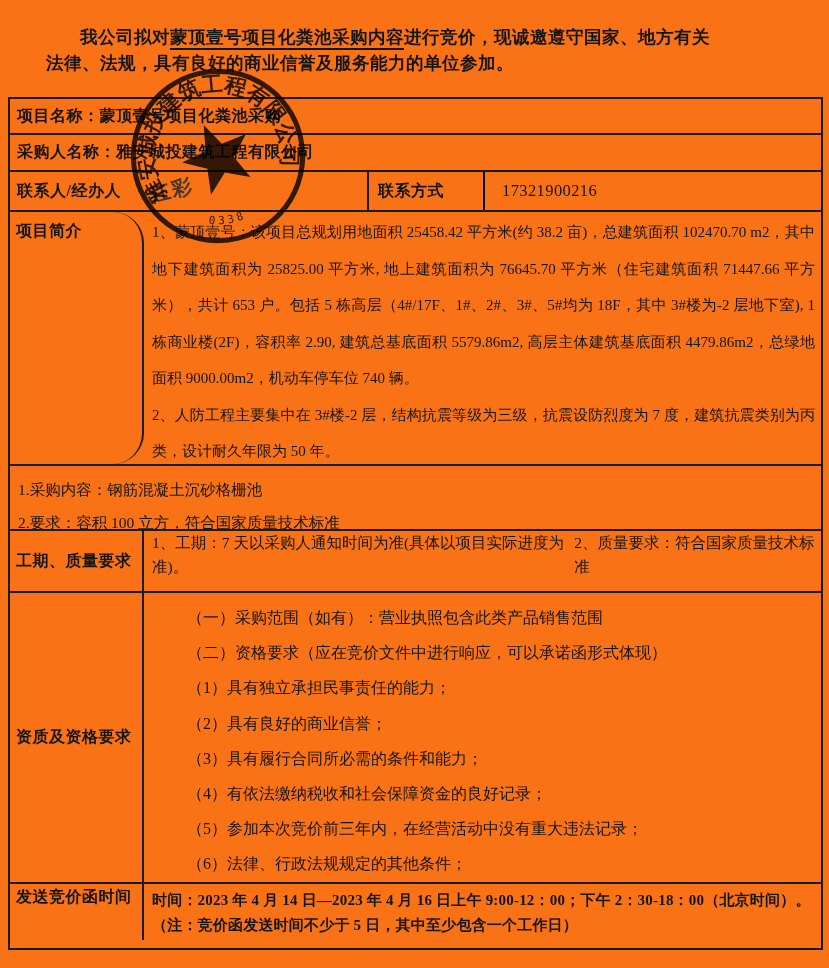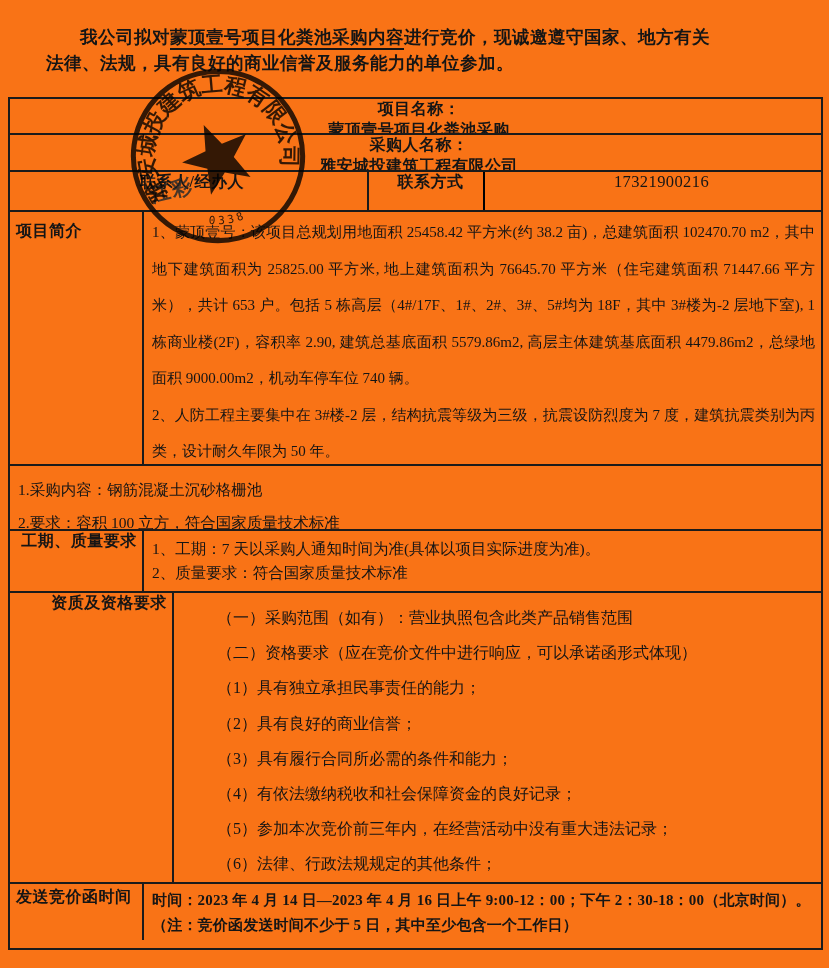--- a/index.html
+++ b/index.html
@@ -17,45 +17,45 @@
   .intro-line1{text-indent:34px;white-space:nowrap;}
   .ul{border-bottom:2px solid #151515;padding-bottom:1px;}
   
   .doc-table{position:absolute;left:8px;top:97px;width:815px;height:853px;
     box-sizing:border-box;border:2px solid #1b1b1b;background:transparent;}
   .row{display:flex;box-sizing:border-box;border-bottom:2px solid #1b1b1b;overflow:hidden;}
   .row:last-child{border-bottom:none;}
   .r1{height:36px;} .r2{height:37px;} .r3{height:40px;}
   .r4{height:254px;} .r5{height:65px;} .r6{height:62px;justify-content:flex-end;}
   .r7{height:291px;} .r8{height:56px;}
-  .cell{box-sizing:border-box;overflow:hidden;flex-direction:column;}
+  .cell{box-sizing:border-box;overflow:hidden;}
   .full{width:100%;display:flex;align-items:center;padding-left:7px;
     font-size:16px;font-weight:700;letter-spacing:.5px;}
   .label-cell{width:134px;border-right:2px solid #1b1b1b;
     font-size:16px;font-weight:700;padding-left:6px;letter-spacing:.5px;}
   .content-cell{flex:1;padding-left:8px;padding-right:6px;}
   
   .c-contact{width:359px;display:flex;align-items:center;padding-left:7px;
     font-size:16px;font-weight:700;border-right:2px solid #1b1b1b;letter-spacing:.5px;}
   .c-method{width:116px;display:flex;align-items:center;padding-left:9px;
     font-size:16px;font-weight:700;border-right:2px solid #000000;letter-spacing:.5px;}
   .c-phone{flex:1;display:flex;align-items:center;padding-left:17px;
     font-size:16.5px;font-weight:400;letter-spacing:.4px;}
   
-  .r4 .label-cell{padding-top:9px;}
+  .r4 .label-cell{padding-top:9px;border-radius:31px;}
   .overview-body{padding-top:2px;font-size:15px;line-height:36.5px;text-align:justify;}
   
   .r5 .label-cell{padding-top:7px;line-height:33px;font-size:16px;}
   .scope-body{padding-top:7px;font-size:15.5px;line-height:33px;}
   
   .r6 .label-cell{display:flex;align-items:center;}
-  .schedule-body{display:flex;flex-direction:column;justify-content:center;
+  .schedule-body{display:flex;justify-content:center;
     font-size:15.5px;line-height:24px;}
   
-  .r7 .label-cell{display:flex;align-items:center;margin-left:30px;}
+  .r7 .label-cell{display:flex;align-items:center;}
   .qual-body{padding-top:7px;font-size:16px;line-height:35.2px;}
   .qual-line{padding-left:35px;}
   
   .r8 .label-cell{padding-top:0;line-height:25px;}
   .sendtime-body{padding-top:4px;font-size:15px;line-height:25px;font-weight:700;letter-spacing:.2px;}
   
   .seal{position:absolute;left:126px;top:64px;width:184px;height:184px;
     transform:rotate(-14deg);mix-blend-mode:multiply;opacity:.9;z-index:6;pointer-events:none;}
   .seal svg{width:100%;height:100%;}
   .hand-name{position:absolute;left:150px;top:177px;z-index:5;

